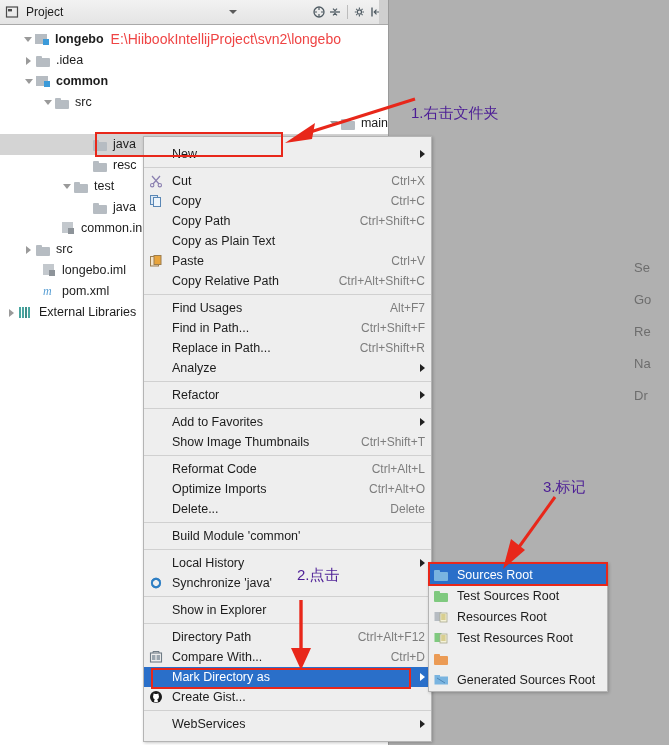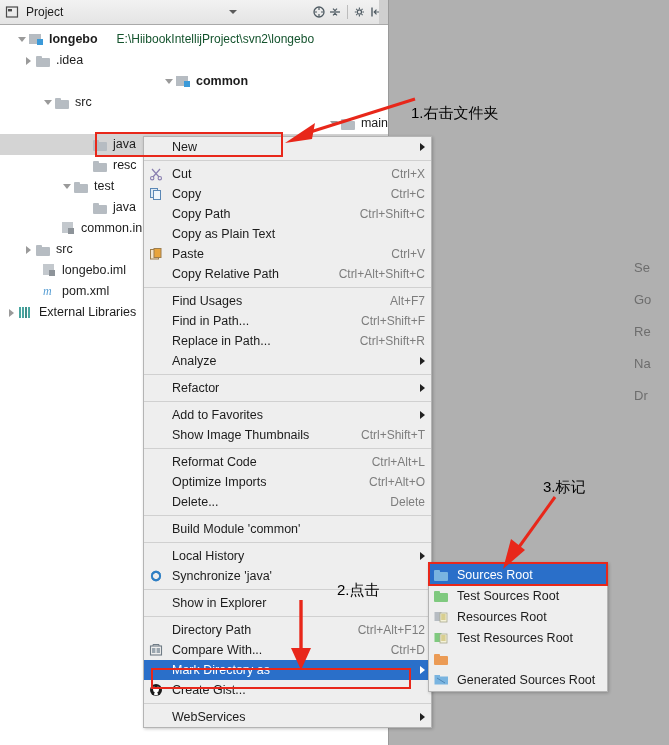--- a/index.html
+++ b/index.html
@@ -118,26 +118,26 @@
     content: "";
     position: absolute;
     left: 2px; top: 8px;
     border-top: 5px solid #9a9a9a;
     border-left: 4px solid transparent;
     border-right: 4px solid transparent;
   }
   .ticon { width: 16px; height: 16px; flex: none; margin-right: 4px; }
   .tlabel { flex: none; }
   .tlabel.bold { font-weight: bold; }
-  .tpath { color: #14532d; margin-left: 19px; font-size: 12px; }
+  .tpath { color: #ef4444; margin-left: 7px; font-size: 14px; }
 
   
   .anno-text {
     position: absolute;
-    color: #000000;
+    color: #4c1d95;
     font-size: 15px;
     white-space: nowrap;
     font-family: "Liberation Sans", sans-serif;
   }
   .anno-svg { position: absolute; pointer-events: none; }
   .redbox {
     position: absolute;
     border: 2px solid #e8271a;
     box-sizing: border-box;
     pointer-events: none;
@@ -146,21 +146,21 @@
   
   #ctx-menu {
     position: absolute;
     left: 143px;
     top: 136px;
     width: 289px;
     background: #eeeeee;
     border: 1px solid #b4b4b4;
     box-sizing: border-box;
     box-shadow: 1px 1px 3px rgba(0,0,0,0.22);
-    padding: 0 0;
+    padding: 7px 0;
   }
   .mi {
     position: relative;
     height: 20px;
     display: flex;
     align-items: center;
     padding-left: 4px;
     padding-right: 6px;
     font-size: 12.5px;
     color: #1c1c1c;
@@ -306,36 +306,36 @@
       <svg width="14" height="14" viewBox="0 0 14 14">
         <path d="M3 2.5 L3 11.5" stroke="#4f5b63" stroke-width="1.4"></path>
         <path d="M11 7 L5.5 7 M7.5 4.6 L5.2 7 L7.5 9.4" fill="none" stroke="#4f5b63" stroke-width="1.2"></path>
       </svg>
     </span>
     <span class="scroll-right"></span>
   </div>
 
   <div id="tree">
 
-    <div class="trow" style="padding-left:16px;">
+    <div class="trow" style="padding-left:22px;">
       <span class="twist open"></span>
       <span class="ticon">
         <span class="modicon"><span class="b1"></span><span class="b2"></span></span>
       </span>
       <span class="tlabel bold">longebo</span>
       <span class="tpath">E:\HiibookIntellijProject\svn2\longebo</span>
     </div>
 
     <div class="trow" style="padding-left:23px;">
       <span class="twist closed"></span>
       <span class="ticon"><span class="folder gray"></span></span>
       <span class="tlabel">.idea</span>
     </div>
 
-    <div class="trow" style="padding-left:23px;justify-content:center;">
+    <div class="trow" style="padding-left:23px;">
       <span class="twist open"></span>
       <span class="ticon">
         <span class="modicon"><span class="b1"></span><span class="b2"></span></span>
       </span>
       <span class="tlabel bold">common</span>
     </div>
 
     <div class="trow" style="padding-left:42px;">
       <span class="twist open"></span>
       <span class="ticon"><span class="folder gray"></span></span>
@@ -688,19 +688,19 @@
 <svg class="anno-svg" style="left:285px; top:95px;" width="135" height="55" viewBox="0 0 135 55">
   <path d="M130 4 L22 38" stroke="#e8271a" stroke-width="3" fill="none"></path>
   <path d="M0 48 L30 28 L27 44 Z" fill="#e8271a"></path>
 </svg>
 <div class="anno-text" style="left:411px; top:104px;">1.右击文件夹</div>
 
 <svg class="anno-svg" style="left:288px; top:600px;" width="26" height="72" viewBox="0 0 26 72">
   <path d="M13 0 L13 52" stroke="#e8271a" stroke-width="3.4" fill="none"></path>
   <path d="M13 70 L3 48 L23 48 Z" fill="#e8271a"></path>
 </svg>
-<div class="anno-text" style="left:297px; top:581px;margin-left:40px;">2.点击</div>
+<div class="anno-text" style="left:297px; top:566px;">2.点击</div>
 
 <svg class="anno-svg" style="left:497px; top:495px;" width="62" height="78" viewBox="0 0 62 78">
   <path d="M58 2 L22 52" stroke="#e8271a" stroke-width="3" fill="none"></path>
   <path d="M6 74 L14 44 L28 55 Z" fill="#e8271a"></path>
 </svg>
 <div class="anno-text" style="left:543px; top:478px;">3.标记</div>
 
 </body></html>

